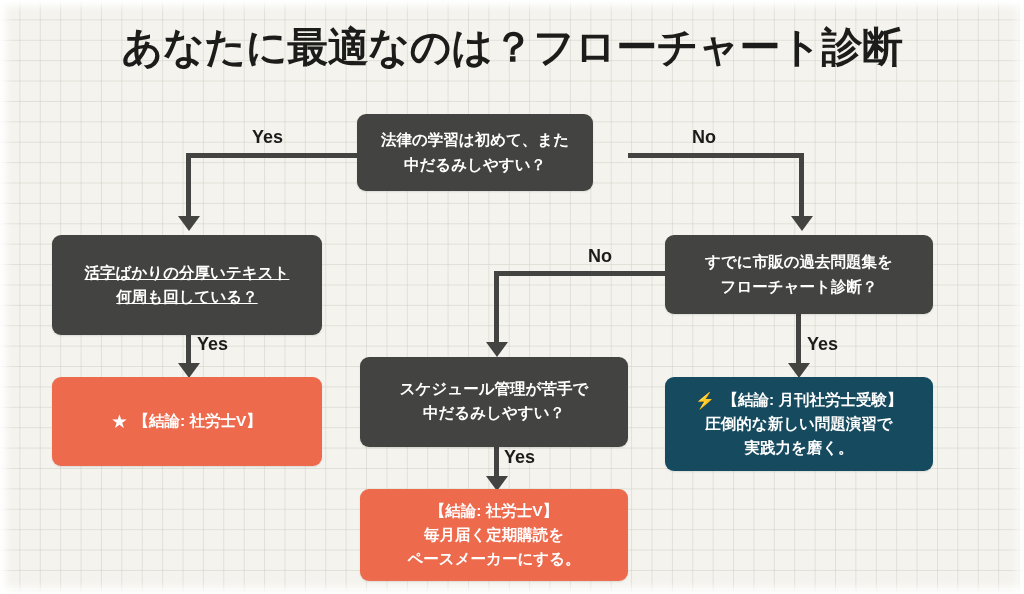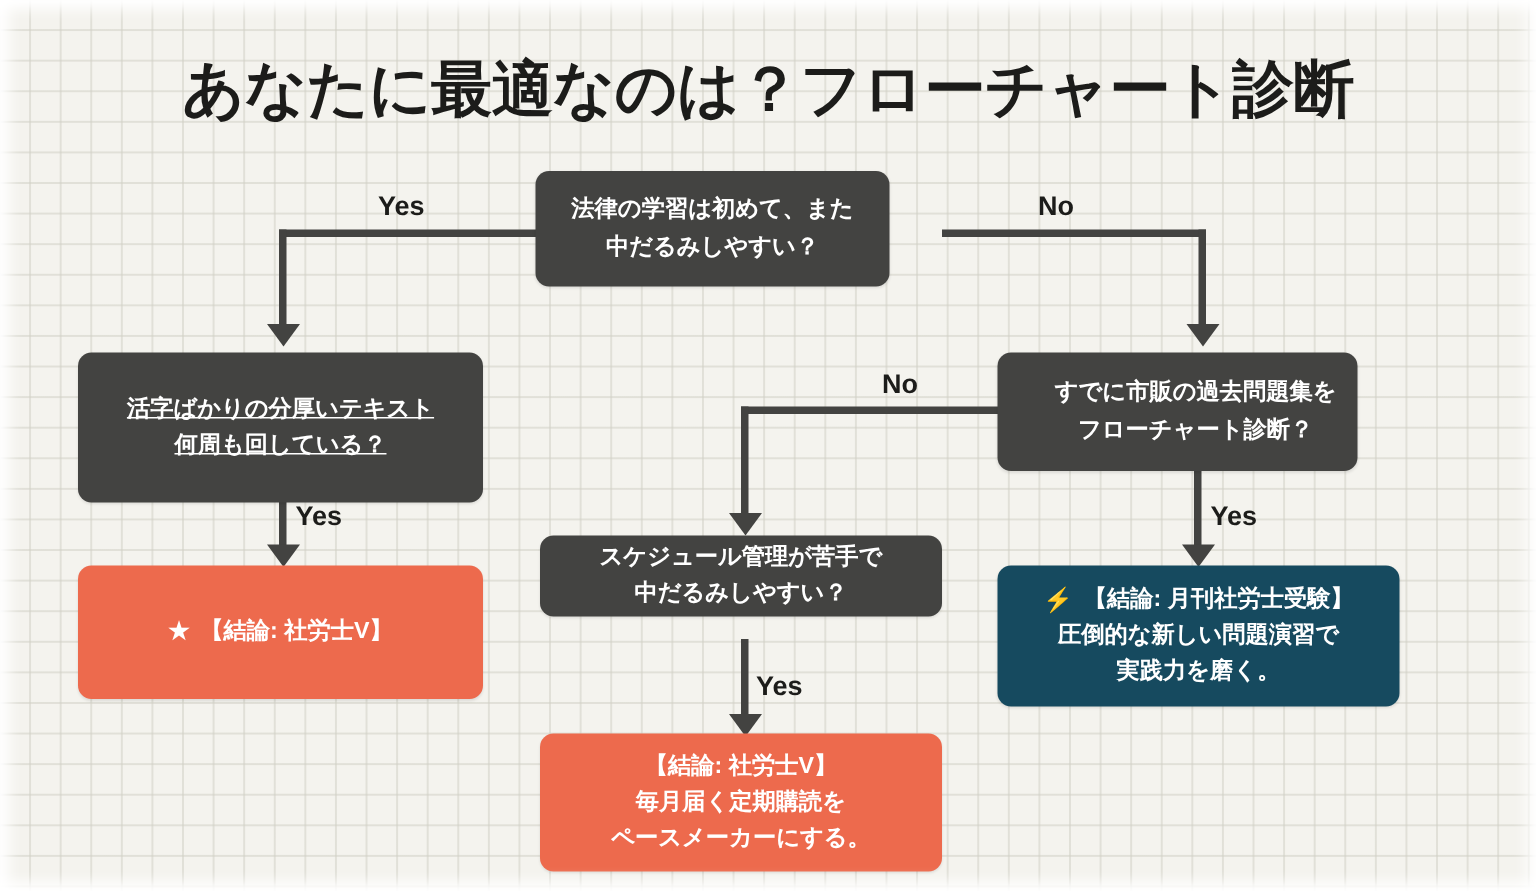--- a/index.html
+++ b/index.html
@@ -37,21 +37,20 @@
   #title {
     position:absolute;
     top:20px; left:0; width:1024px;
     text-align:center;
     font-size:41px;
     font-weight:900;
     letter-spacing:-0.5px;
     color:#1c1c1a;
     z-index:4;
     white-space:nowrap;
-    margin-top:12px;
   }
 
   .node {
     position:absolute;
     display:flex;
     align-items:center;
     justify-content:center;
     text-align:center;
     border-radius:9px;
     color:#ffffff;
@@ -142,28 +141,28 @@
     </div>
   </div>
 
   <div class="node dark" style="left:52px; top:235px; width:270px; height:100px;text-decoration:underline;">
     <div>
       <span class="txt">活字ばかりの分厚いテキスト</span>
       <span class="txt">何周も回している？</span>
     </div>
   </div>
 
-  <div class="node dark" style="left:665px; top:235px; width:240px; height:79px;justify-content:flex-end;">
+  <div class="node dark" style="left:665px; top:235px; width:268px; height:79px;">
     <div>
       <span class="txt">すでに市販の過去問題集を</span>
       <span class="txt">フローチャート診断？</span>
     </div>
   </div>
 
-  <div class="node dark" style="left:360px; top:357px; width:268px; height:54px;font-family:Liberation Mono, monospace;">
+  <div class="node dark" style="left:360px; top:357px; width:268px; height:90px;font-family:Liberation Mono, monospace;">
     <div>
       <span class="txt">スケジュール管理が苦手で</span>
       <span class="txt">中だるみしやすい？</span>
     </div>
   </div>
 
   <div class="node orange" style="left:52px; top:377px; width:270px; height:89px;">
     <div>
       <span class="txt"><span class="ic">★</span><span>【結論: 社労士V】</span></span>
     </div>

